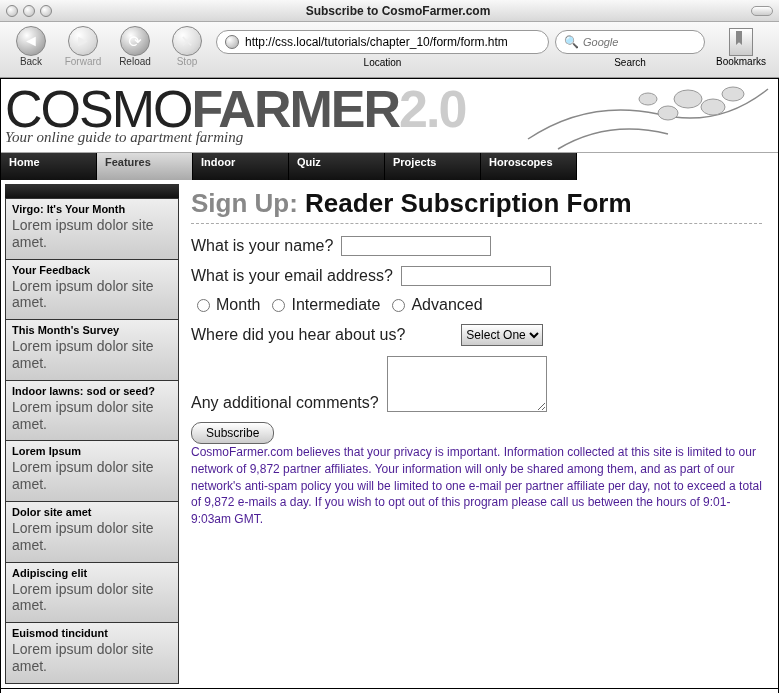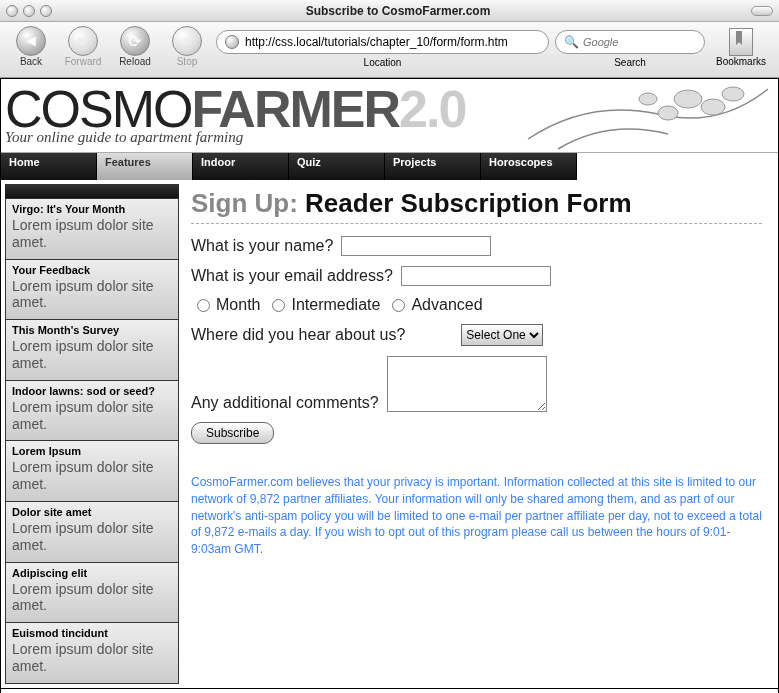--- a/index.html
+++ b/index.html
@@ -57,21 +57,21 @@
 .pagetitle { font-family: Arial, sans-serif; font-size:26px; color:#888; border-bottom:1px dashed #aaa; padding-bottom:4px; margin-bottom:12px; }
 .pagetitle .strong { color:#111; font-weight:900; }
 .formrow { font-size:16px; color:#222; margin-bottom:10px; display:flex; align-items:center; flex-wrap:wrap; gap:6px; }
 .formrow label { margin-right:2px; }
 .formrow input[type=text] { height:20px; border:1px solid #888; width:150px; padding:0 3px; }
 .formrow.radio input { margin-left:6px; }
 .formrow select { height:22px; border:1px solid #666; background: linear-gradient(#fff,#ccc); font-size:12px;margin-left:48px; }
 .formrow textarea { width:160px; height:56px; border:1px solid #888; }
 .formrow.comments { align-items:flex-end; }
 .subbtn { display:inline-block; padding:3px 14px; border:1px solid #666; border-radius:10px; background: linear-gradient(#fff,#ccc); font-size:12px; cursor:pointer; }
-.privacy { font-size:12px; color:#3b82f6; line-height:1.4; margin-top:30px; }
+.privacy { font-size:12px; color:#4c1d95; line-height:1.4; }
 
 .footer { border-top:1px solid #000; padding:4px 8px; font-style:italic; font-size:12px; }
 </style>
 </head>
 <body>
 
 <div class="chrome-titlebar">
   <div class="traffic">
     <div class="tl-btn"></div>
     <div class="tl-btn"></div>

